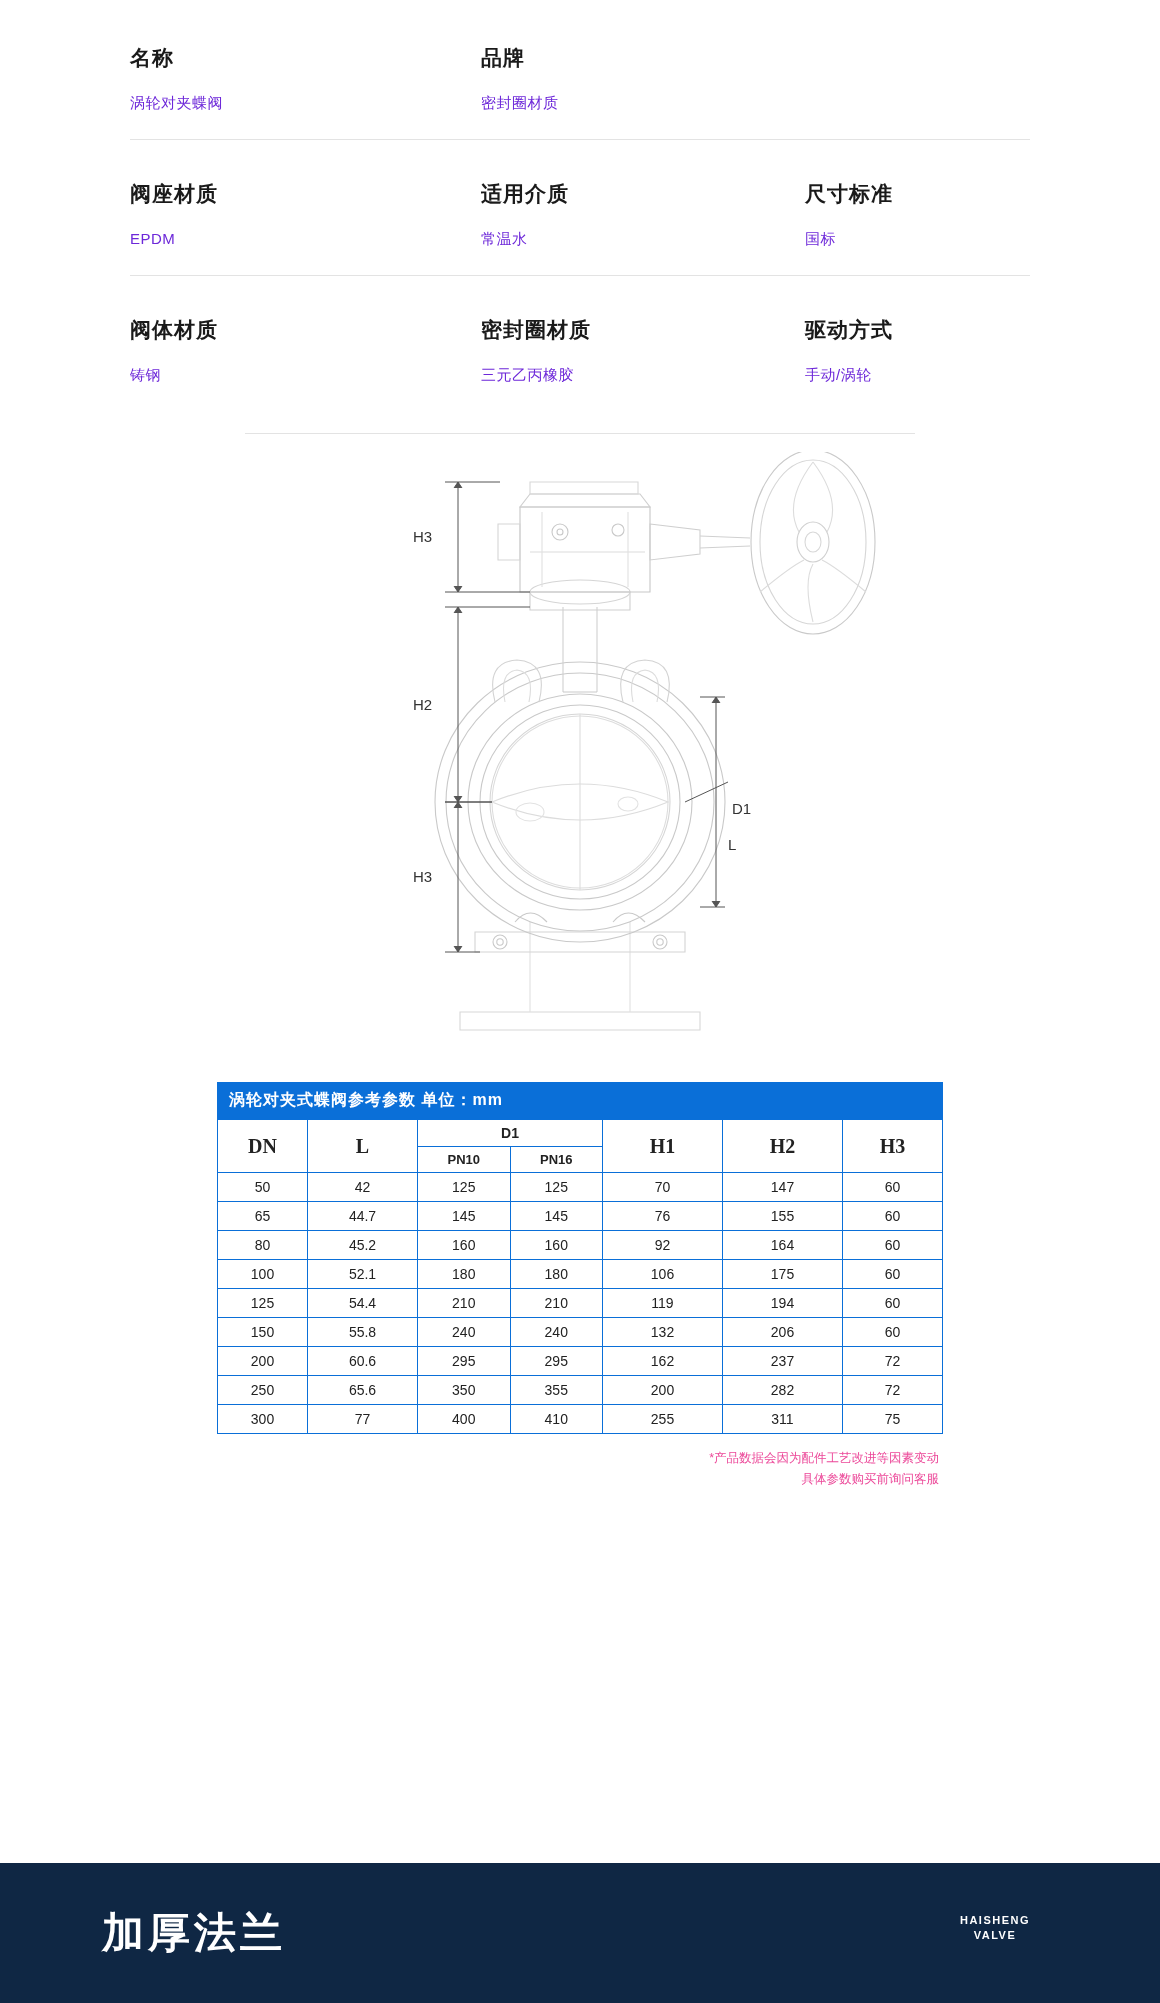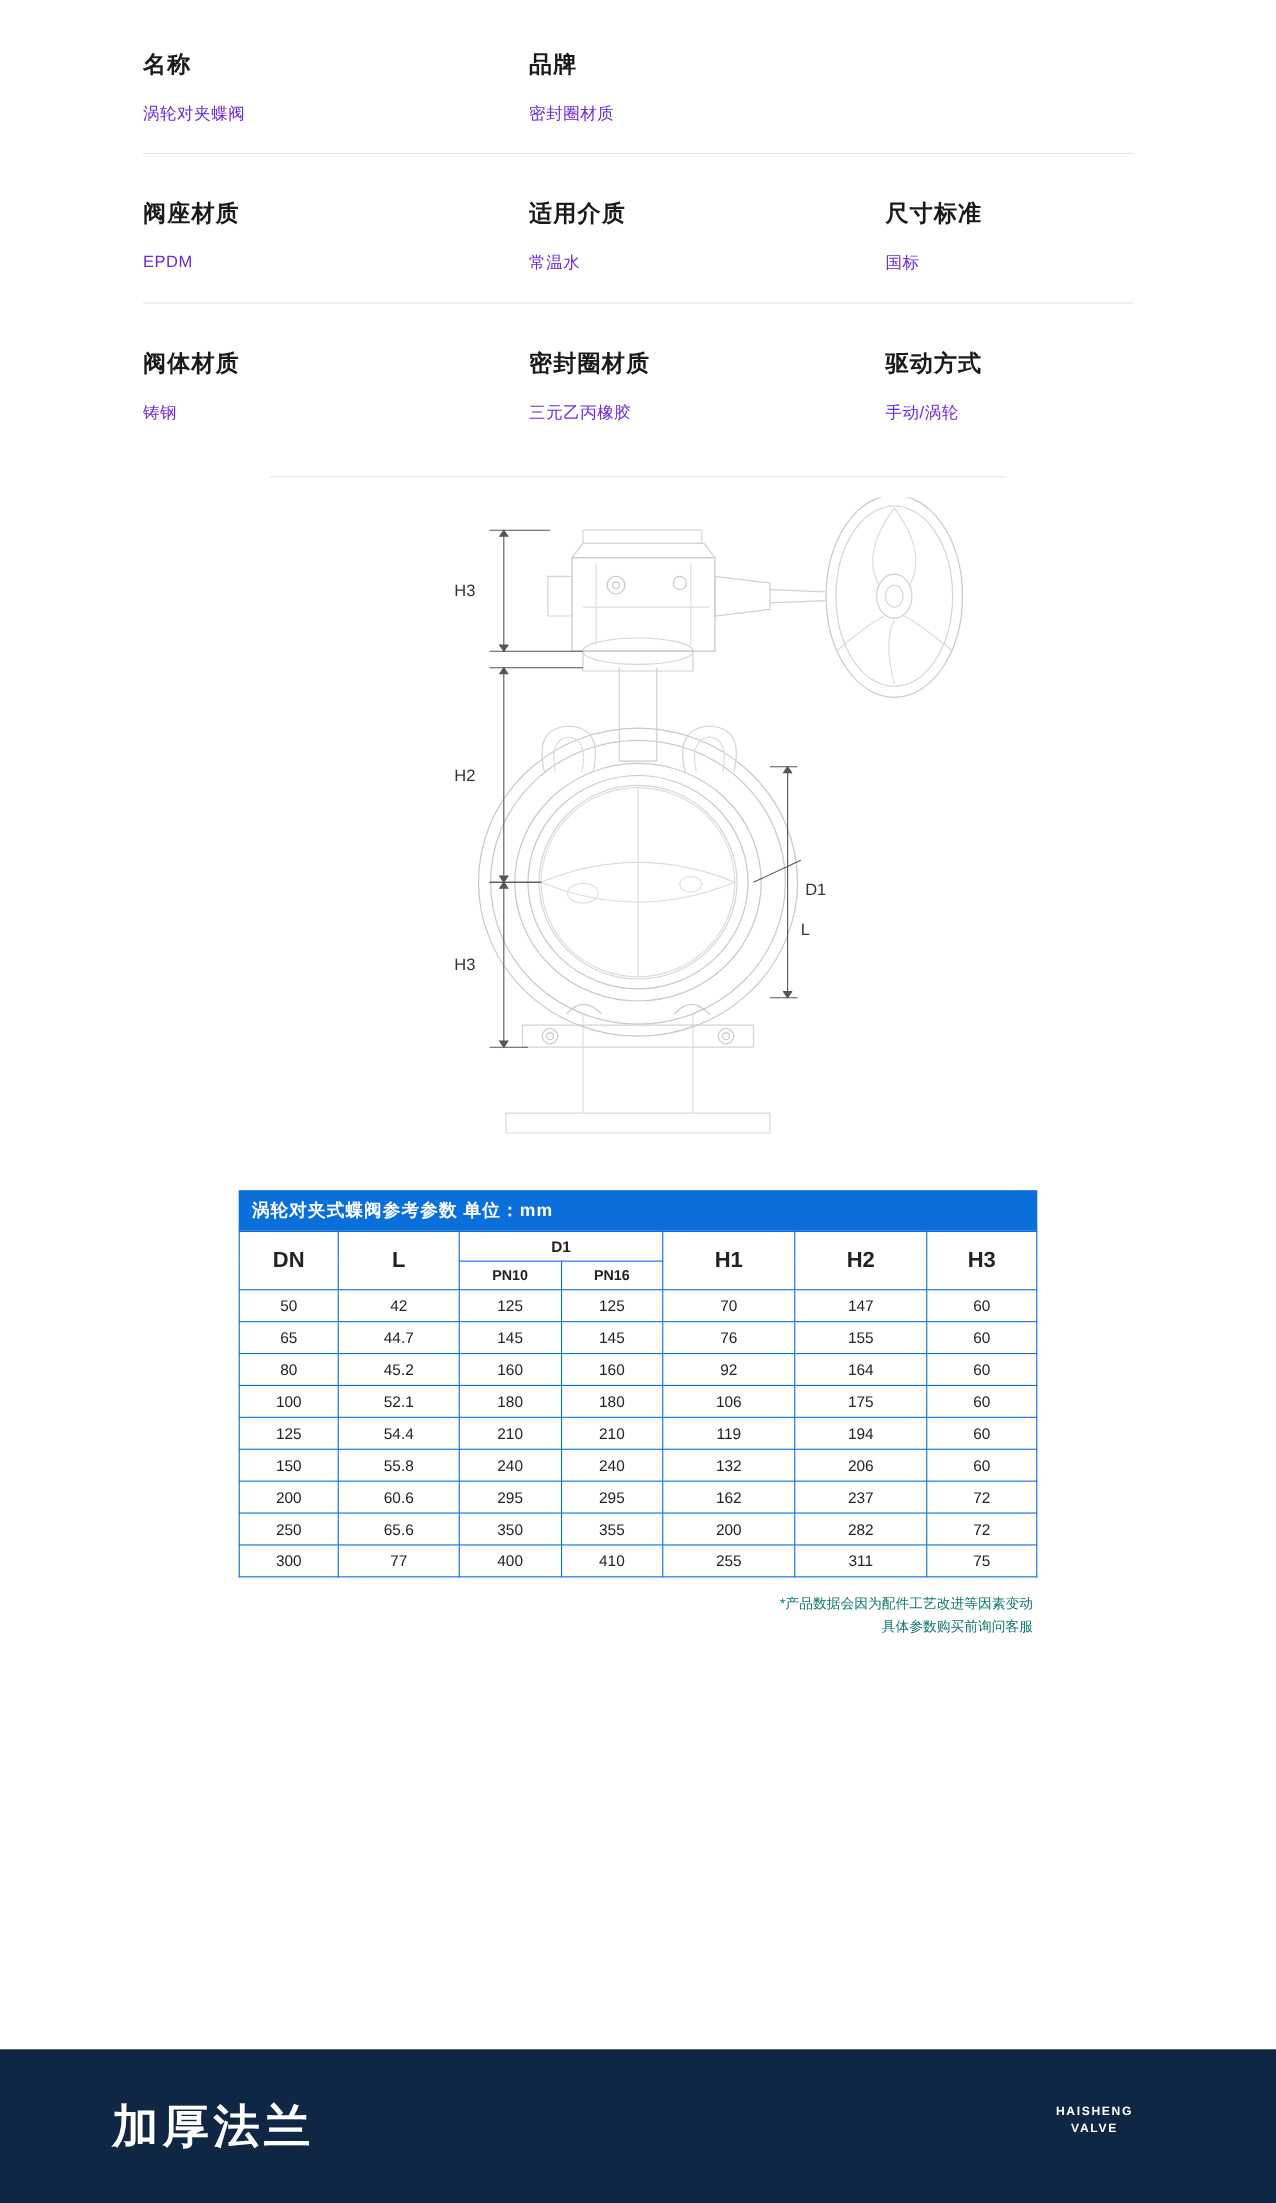--- a/index.html
+++ b/index.html
@@ -75,30 +75,30 @@
     background: #fff;
     font-size: 14px;
   }
   table, th, td { border: 1px solid #0a6fd8; }
   th, td {
     text-align: center;
     padding: 5px 2px;
     color: #222;
   }
   thead th { font-weight: bold; }
-  .th-big { font-size: 20px; }
+  .th-big { font-size: 20px; font-family: Liberation Serif, serif; }
   .th-sub { font-size: 13px; font-weight: bold; }
   tbody td { font-size: 14px; padding: 6px 2px; }
 
   .note {
     width: 726px;
     margin: 14px auto 0 auto;
     text-align: right;
     font-size: 12.5px;
-    color: #0f766e;
+    color: #ec4899;
     line-height: 1.7;
     padding-right: 4px;
   }
 
   
   .footer {
     position: absolute;
     left: 0;
     bottom: 0;
     width: 1160px;

